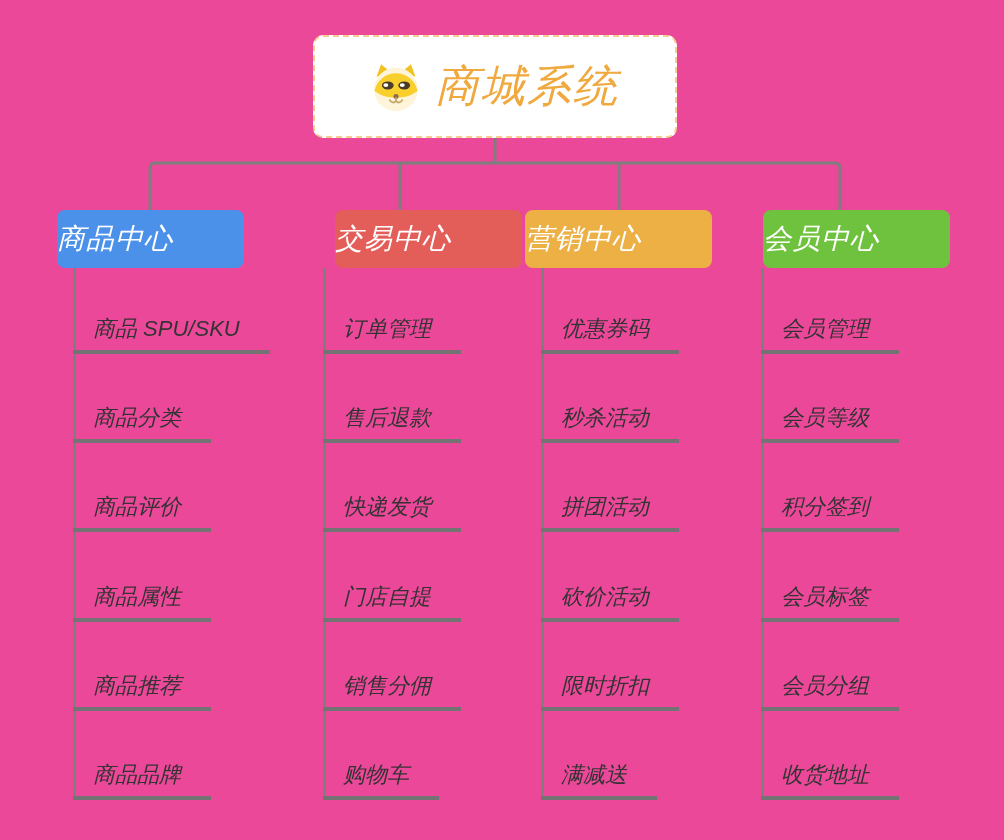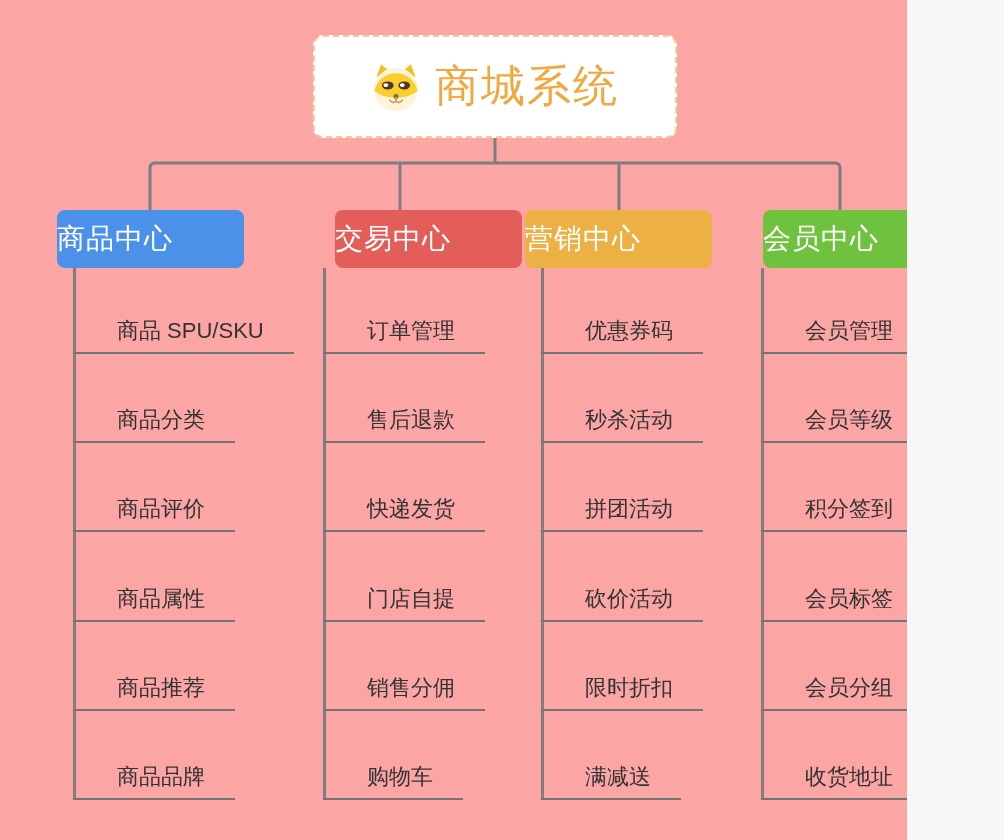--- a/index.html
+++ b/index.html
@@ -2,23 +2,24 @@
 <html><head>
 <meta charset="utf-8">
 <style>
   html,body{margin:0;padding:0;}
   body{
     font-family:"Liberation Sans","DejaVu Sans",sans-serif;
     background:#f7f7f7;
   }
   .canvas{
     position:relative;
-    width:907px;height:840px;
-    background:#fca5a5;
+    width:1004px;height:840px;
+    background:#ec4899;
     overflow:hidden;
+    font-style:italic;
   }
   
   .connectors{
     position:absolute;left:0;top:0;
     pointer-events:none;
   }
   
   .root-node{
     position:absolute;
     left:313px;top:35px;
@@ -63,22 +64,22 @@
   }
   .item-row{
     height:89.2px;
     display:flex;
     align-items:flex-end;
   }
   .item-row:first-child{height:86px;}
   .item{
     display:inline-block;
     white-space:nowrap;
-    padding:0 30px 6px 44px;
-    border-bottom:2px solid #737373;
+    padding:0 30px 6px 20px;
+    border-bottom:4px solid #737373;
     font-size:22px;
     color:#333333;
   }
 </style>
 </head>
 <body>
 
 <div class="canvas">
 
   <svg class="connectors" width="1004" height="840">

